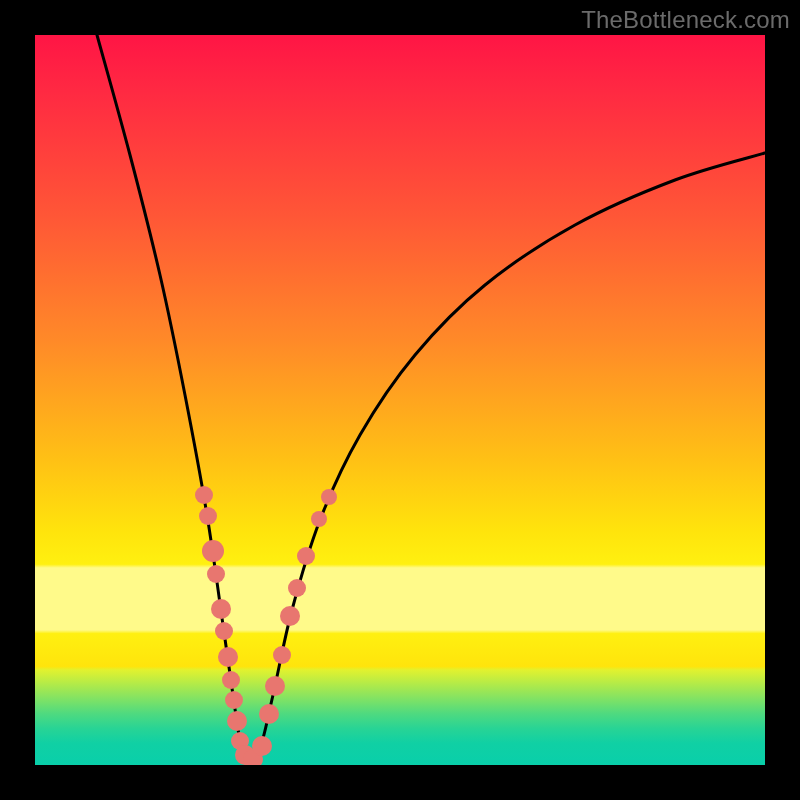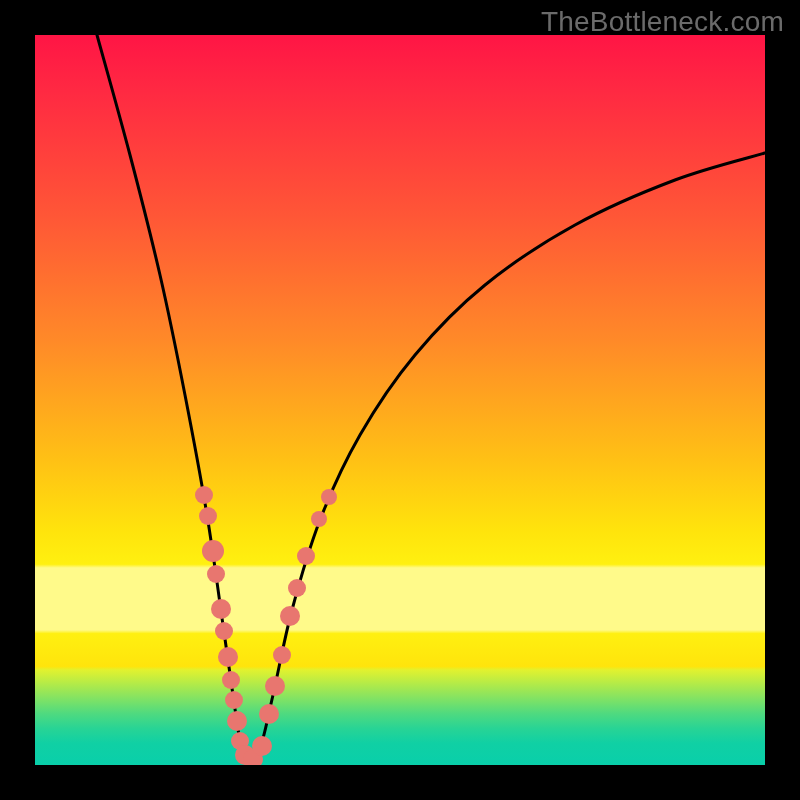--- a/index.html
+++ b/index.html
@@ -52,23 +52,23 @@
       #7fe265 91%,
       #4eda80 93%,
       #28d495 95%,
       #10d0a4 97%,
       #09cfaa 100%
     );
   }
   .watermark {
     position: absolute;
     top: 6px;
-    right: 16px;
+    right: 10px;
     color: #6b6b6b;
-    font-size: 28px;
+    font-size: 24px;
     font-weight: 400;
     letter-spacing: 0.2px;
     user-select: none;
   }
   svg.curve {
     position: absolute;
     left: 0;
     top: 0;
     width: 100%;
     height: 100%;

